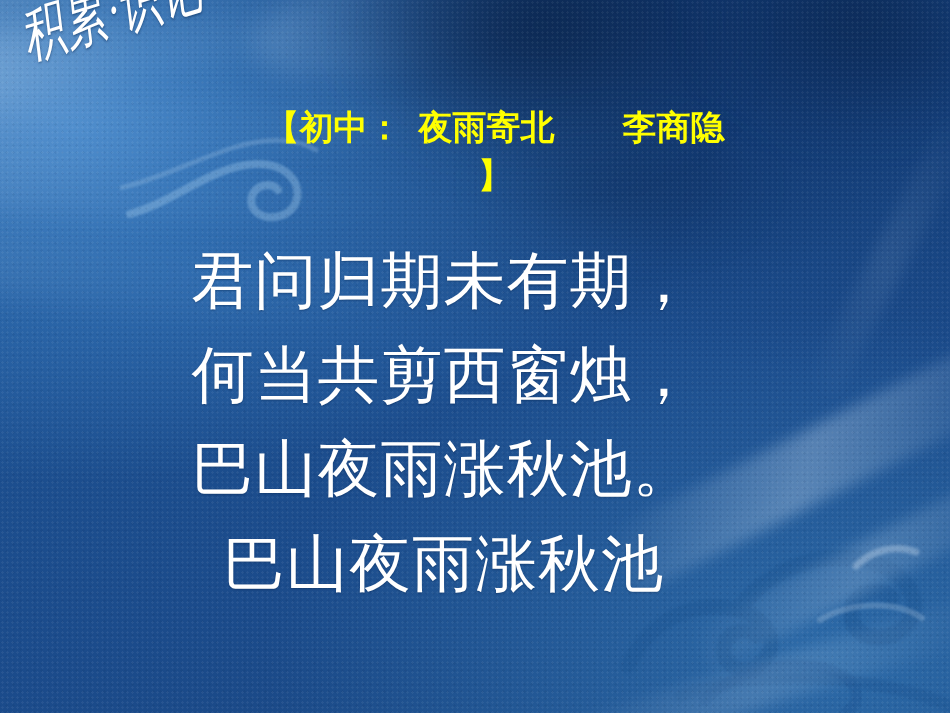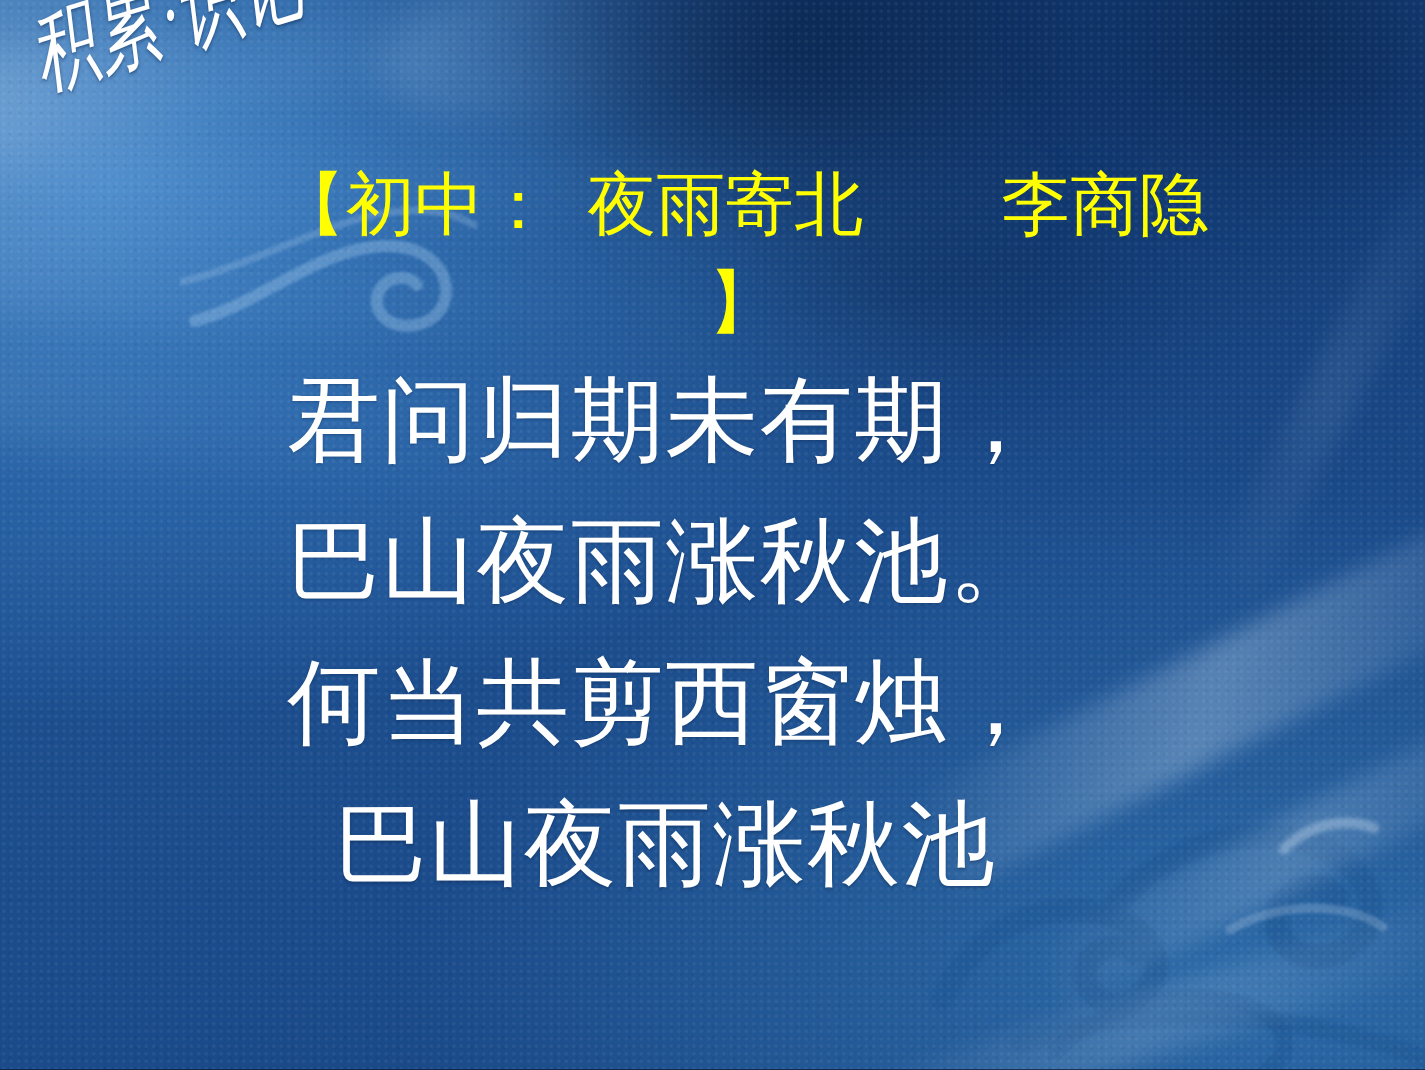--- a/index.html
+++ b/index.html
@@ -107,22 +107,22 @@
     scale: 0.92 1.45;
   }
 
   .poem-title {
     position: absolute;
     left: 95px;
     top: 104px;
     width: 800px;
     color: #ffff00;
     font-family: "Liberation Serif", "DejaVu Serif", serif;
-    font-weight: normal;
-    font-size: 46px;
+    font-weight: bold;
+    font-size: 34px;
     line-height: 1.42;
     text-align: center;
     white-space: pre-wrap;
   }
 
   .poem-body {
     position: absolute;
     left: 0;
     top: 234px;
     width: 887px;
@@ -180,18 +180,18 @@
 
   <div class="texture"></div>
 
   <div class="section-heading">积累·识记</div>
 
   <div class="poem-title">【初中：  夜雨寄北        李商隐
 】</div>
 
   <div class="poem-body">
     <div class="poem-line">君问归期未有期，</div>
+    <div class="poem-line">何当共剪西窗烛，</div>
     <div class="poem-line">巴山夜雨涨秋池。</div>
-    <div class="poem-line">何当共剪西窗烛，</div>
     <div class="poem-line">巴山夜雨涨秋池</div>
   </div>
 
 </div>
 
 </body></html>

